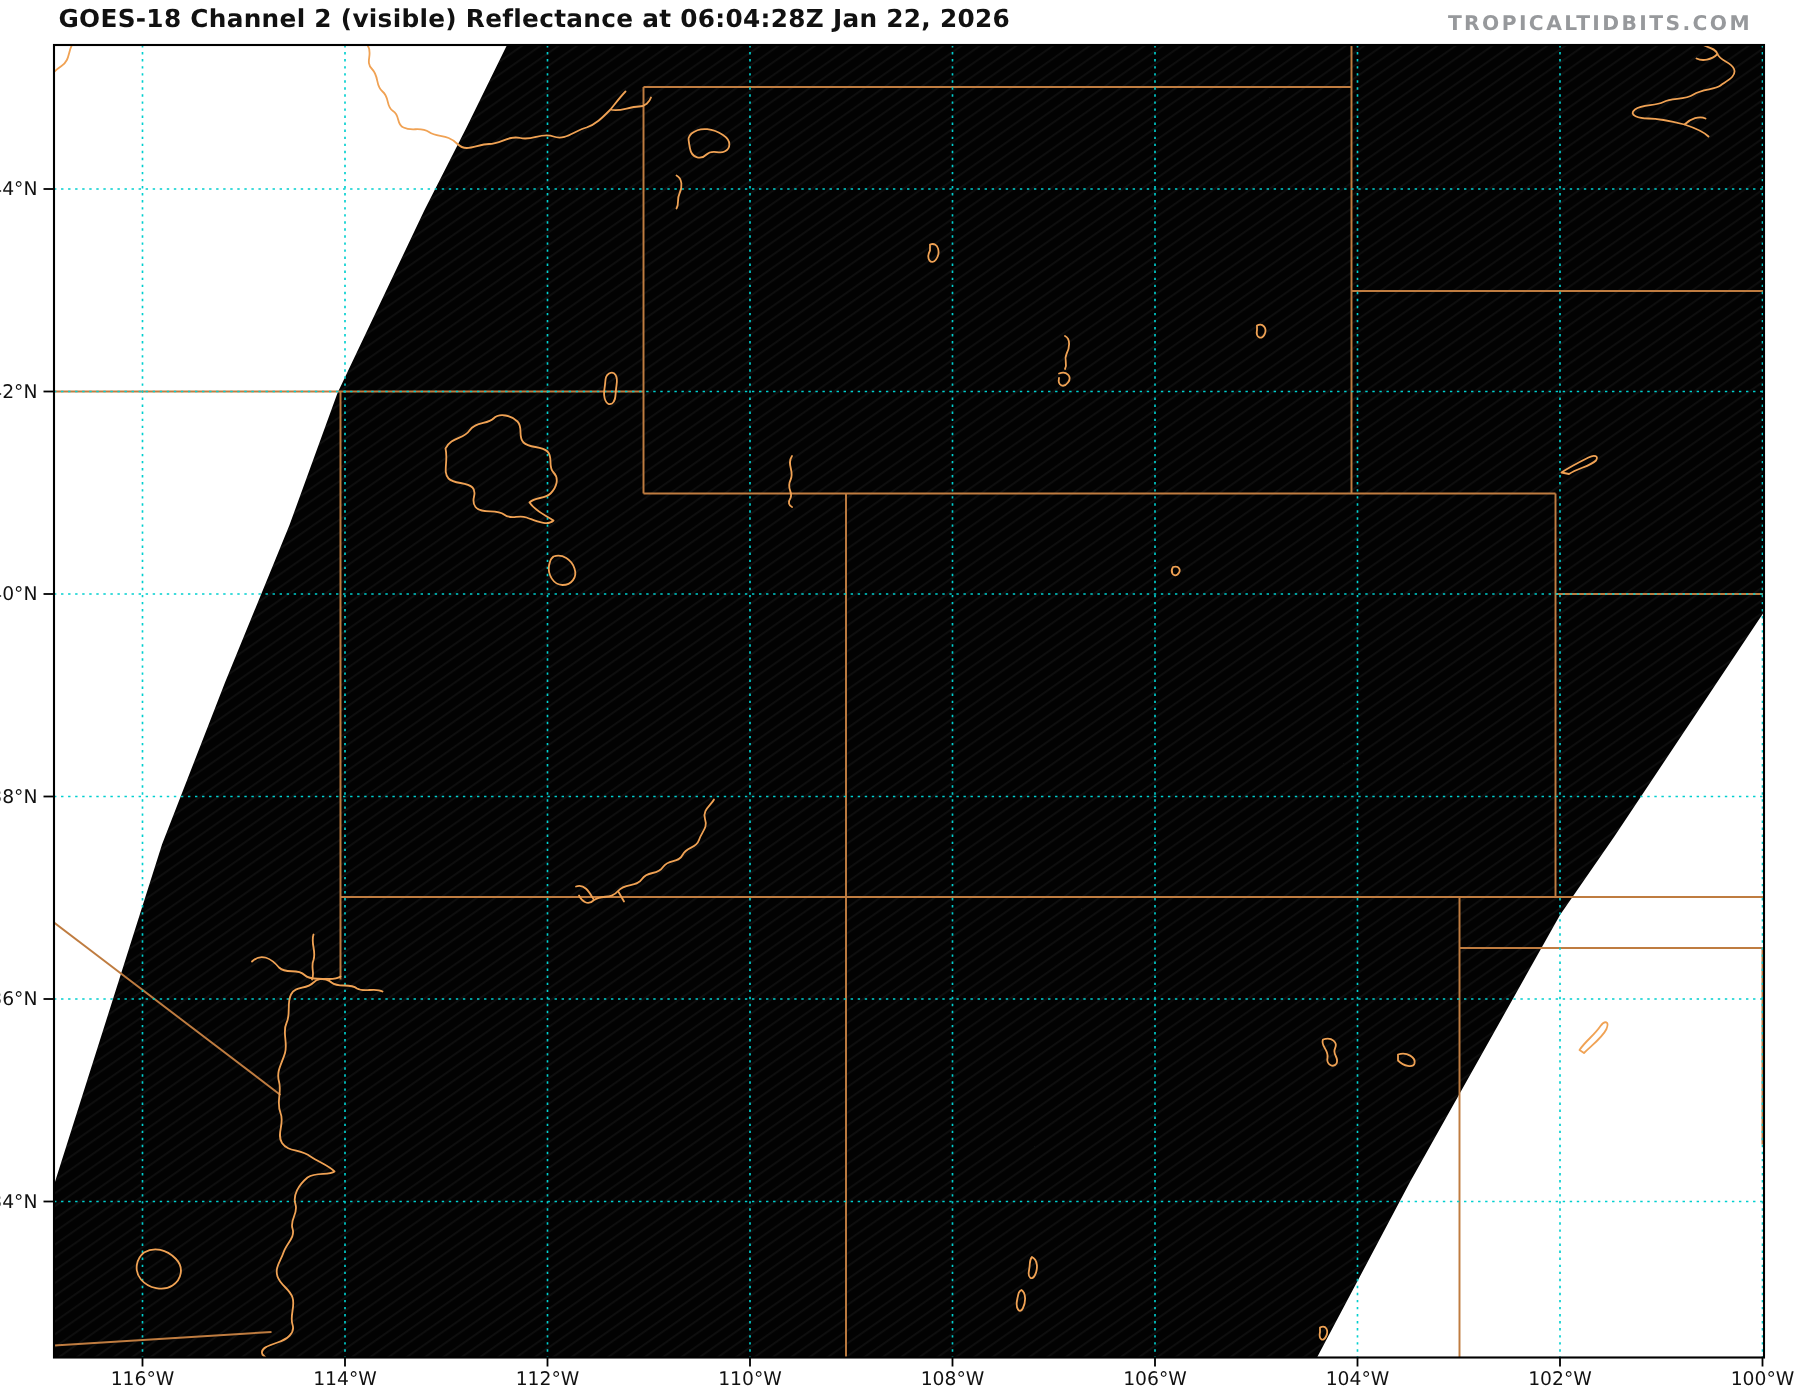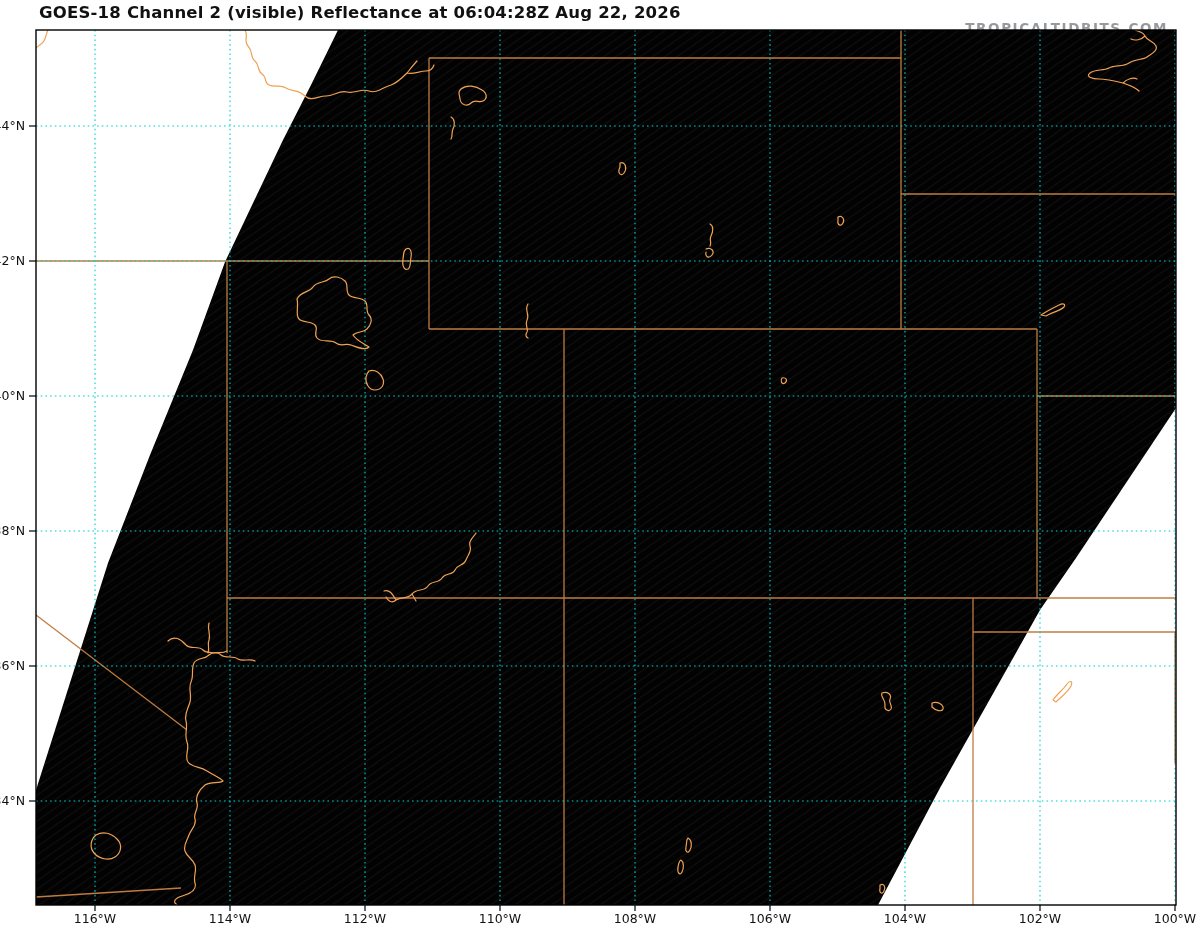--- a/index.html
+++ b/index.html
@@ -9,36 +9,36 @@
     font-family:"DejaVu Sans","Liberation Sans",sans-serif;
     --c-grid:#00cfcf; --c-border:#bf7c40; --c-water:#f0a254;
     --c-title:#111111; --c-watermark:#97999c; --c-frame:#000000;
   }
   .page-title{
     position:absolute;left:39px;top:3px;
     font-size:16.5px;font-weight:bold;color:var(--c-title);
     letter-spacing:0.2px;white-space:nowrap;
   }
   .watermark{
-    position:absolute;right:32px;top:20px;
+    position:absolute;right:32px;top:8px;
     font-size:13.5px;font-weight:bold;color:var(--c-watermark);
     letter-spacing:1.6px;white-space:nowrap;
   }
   svg{position:absolute;left:0;top:0;}
   .grid line{stroke:var(--c-grid);stroke-width:1.1;stroke-dasharray:1.6 3.1;}
   .borders path{stroke:var(--c-border);stroke-width:1.3;fill:none;stroke-linejoin:round;}
   .water path{stroke:var(--c-water);stroke-width:1.2;fill:none;stroke-linejoin:round;stroke-linecap:round;}
   .axis-ticks line{stroke:var(--c-frame);stroke-width:1.2;}
   .axis-labels text{font-family:"DejaVu Sans","Liberation Sans",sans-serif;font-size:12.5px;fill:#111;}
   .frame{fill:none;stroke:var(--c-frame);stroke-width:1.4;}
 </style>
 </head>
 <body style="--c-grid: #00cfcf; --c-border: #bf7c40; --c-water: #f0a254; --c-frame: #000000; --c-title: #111111; --c-watermark: #97999c;">
 
-<div class="page-title">GOES-18 Channel 2 (visible) Reflectance at 06:04:28Z Aug 22, 2026</div>
+<div class="page-title">GOES-18 Channel 2 (visible) Reflectance at 06:04:28Z Jan 22, 2026</div>
 <div class="watermark">TROPICALTIDBITS.COM</div>
 
 <svg id="map-svg" width="1200" height="929" viewBox="0 0 1200 929">
   <defs>
     <clipPath id="plotclip">
         <rect x="36" y="30" width="1140" height="875"></rect>
       </clipPath>
     <pattern id="scantex" width="7" height="7" patternUnits="userSpaceOnUse" patternTransform="rotate(55)">
       <rect width="7" height="7" fill="#020202"></rect>
       <line x1="0" y1="0" x2="0" y2="7" stroke="#0e0e0e" stroke-width="2.6"></line>

